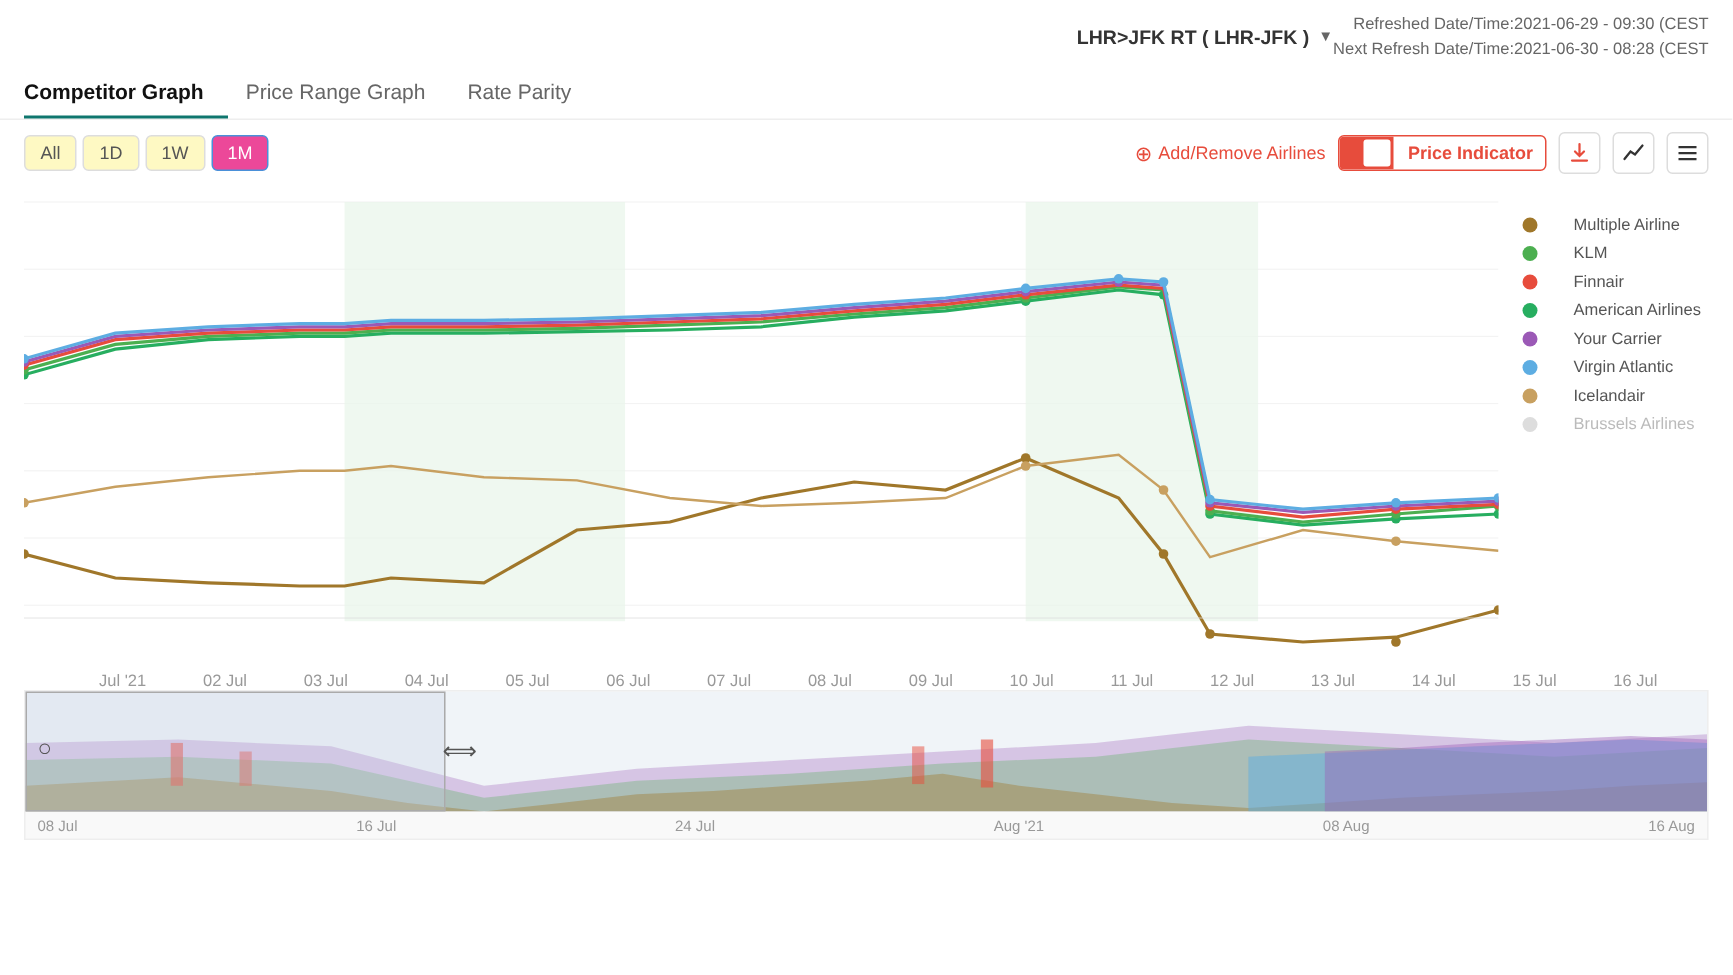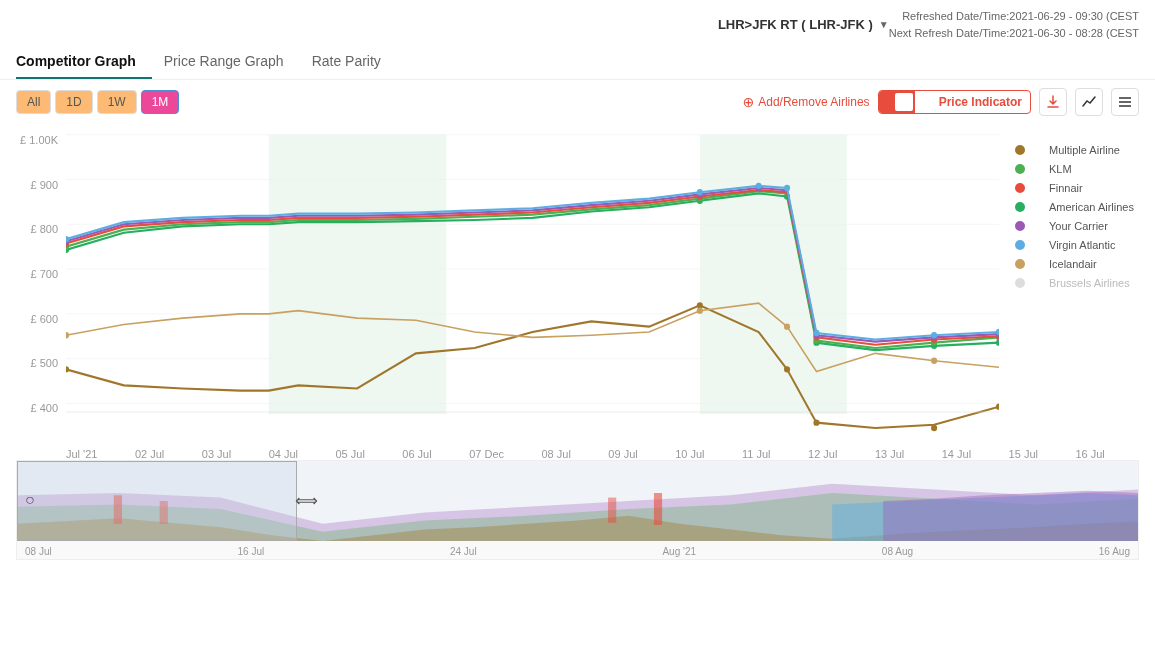--- a/index.html
+++ b/index.html
@@ -9,26 +9,26 @@
     .route-selector { display: flex; align-items: center; font-size: 13px; font-weight: 600; color: #333; cursor: pointer; }
     .route-selector .chevron { margin-left: 6px; font-size: 10px; color: #666; }
     .refresh-info { text-align: right; font-size: 11px; color: #666; line-height: 1.5; }
 
     .tabs { display: flex; align-items: center; padding: 0 16px; border-bottom: 1px solid #eee; }
     .tab { padding: 8px 16px 8px 0; margin-right: 12px; font-size: 14px; color: #666; cursor: pointer; border-bottom: 2px solid transparent; }
     .tab.active { color: #111; font-weight: 600; border-bottom: 2px solid #0f766e; }
 
     .toolbar { display: flex; align-items: center; justify-content: space-between; padding: 8px 16px; }
     .time-filters { display: flex; gap: 4px; }
-    .time-btn { padding: 4px 10px; border: 1px solid #ddd; background: #fdba74; border-radius: 4px; cursor: pointer; font-size: 12px; color: #555; }
+    .time-btn { padding: 4px 10px; border: 1px solid #ddd; background: #fef9c3; border-radius: 4px; cursor: pointer; font-size: 12px; color: #555; }
     .time-btn.active { background: #ec4899; color: #fff; border-color: #4a90d9; }
     .toolbar-right { display: flex; align-items: center; gap: 8px; }
     .add-remove { display: flex; align-items: center; gap: 4px; font-size: 12px; color: #e74c3c; cursor: pointer; }
     .add-remove .plus { font-size: 14px; }
-    .price-indicator-toggle { display: flex; align-items: center; gap: 16px; border: 1.5px solid #e74c3c; border-radius: 4px; overflow: hidden; }
+    .price-indicator-toggle { display: flex; align-items: center; gap: 2px; border: 1.5px solid #e74c3c; border-radius: 4px; overflow: hidden; }
     .toggle-switch { width: 36px; height: 22px; background: #e74c3c; display: flex; align-items: center; padding: 2px; cursor: pointer; }
     .toggle-knob { width: 18px; height: 18px; background: #fff; border-radius: 2px; margin-left: auto; }
     .price-indicator-label { padding: 0 8px; font-size: 12px; color: #e74c3c; font-weight: 600; }
     .icon-btn { width: 28px; height: 28px; display: flex; align-items: center; justify-content: center; border: 1px solid #ddd; border-radius: 4px; cursor: pointer; background: #fff; }
 
     .chart-area { display: flex; padding: 0 16px; height: 320px; position: relative; }
     .y-axis { width: 50px; display: flex; flex-direction: column; justify-content: space-between; padding: 10px 8px 30px 0; text-align: right; font-size: 11px; color: #999; }
     .chart-body { flex: 1; position: relative; }
     .chart-svg { width: 100%; height: 100%; }
     .legend { width: 140px; padding: 20px 0 0 16px; font-size: 11px; }
@@ -98,29 +98,20 @@
       <svg width="16" height="16" viewBox="0 0 16 16">
         <line x1="2" y1="4" x2="14" y2="4" stroke="#333" stroke-width="1.5"></line>
         <line x1="2" y1="8" x2="14" y2="8" stroke="#333" stroke-width="1.5"></line>
         <line x1="2" y1="12" x2="14" y2="12" stroke="#333" stroke-width="1.5"></line>
       </svg>
     </div>
   </div>
 </div>
 
 <div class="chart-area">
-  <div class="y-axis">
-    <span>£ 1.00K</span>
-    <span>£ 900</span>
-    <span>£ 800</span>
-    <span>£ 700</span>
-    <span>£ 600</span>
-    <span>£ 500</span>
-    <span>£ 400</span>
-  </div>
   <div class="chart-body">
     <svg class="chart-svg" viewBox="0 0 920 300" preserveAspectRatio="none">
 
       <line x1="0" y1="10" x2="920" y2="10" stroke="#eee" stroke-width="0.5"></line>
       <line x1="0" y1="52" x2="920" y2="52" stroke="#eee" stroke-width="0.5"></line>
       <line x1="0" y1="94" x2="920" y2="94" stroke="#eee" stroke-width="0.5"></line>
       <line x1="0" y1="136" x2="920" y2="136" stroke="#eee" stroke-width="0.5"></line>
       <line x1="0" y1="178" x2="920" y2="178" stroke="#eee" stroke-width="0.5"></line>
       <line x1="0" y1="220" x2="920" y2="220" stroke="#eee" stroke-width="0.5"></line>
       <line x1="0" y1="262" x2="920" y2="262" stroke="#eee" stroke-width="0.5"></line>
@@ -222,21 +213,21 @@
   </div>
 </div>
 
 <div class="x-axis">
   <span>Jul '21</span>
   <span>02 Jul</span>
   <span>03 Jul</span>
   <span>04 Jul</span>
   <span>05 Jul</span>
   <span>06 Jul</span>
-  <span>07 Dec</span>
+  <span>07 Jul</span>
   <span>08 Jul</span>
   <span>09 Jul</span>
   <span>10 Jul</span>
   <span>11 Jul</span>
   <span>12 Jul</span>
   <span>13 Jul</span>
   <span>14 Jul</span>
   <span>15 Jul</span>
   <span>16 Jul</span>
 </div>

